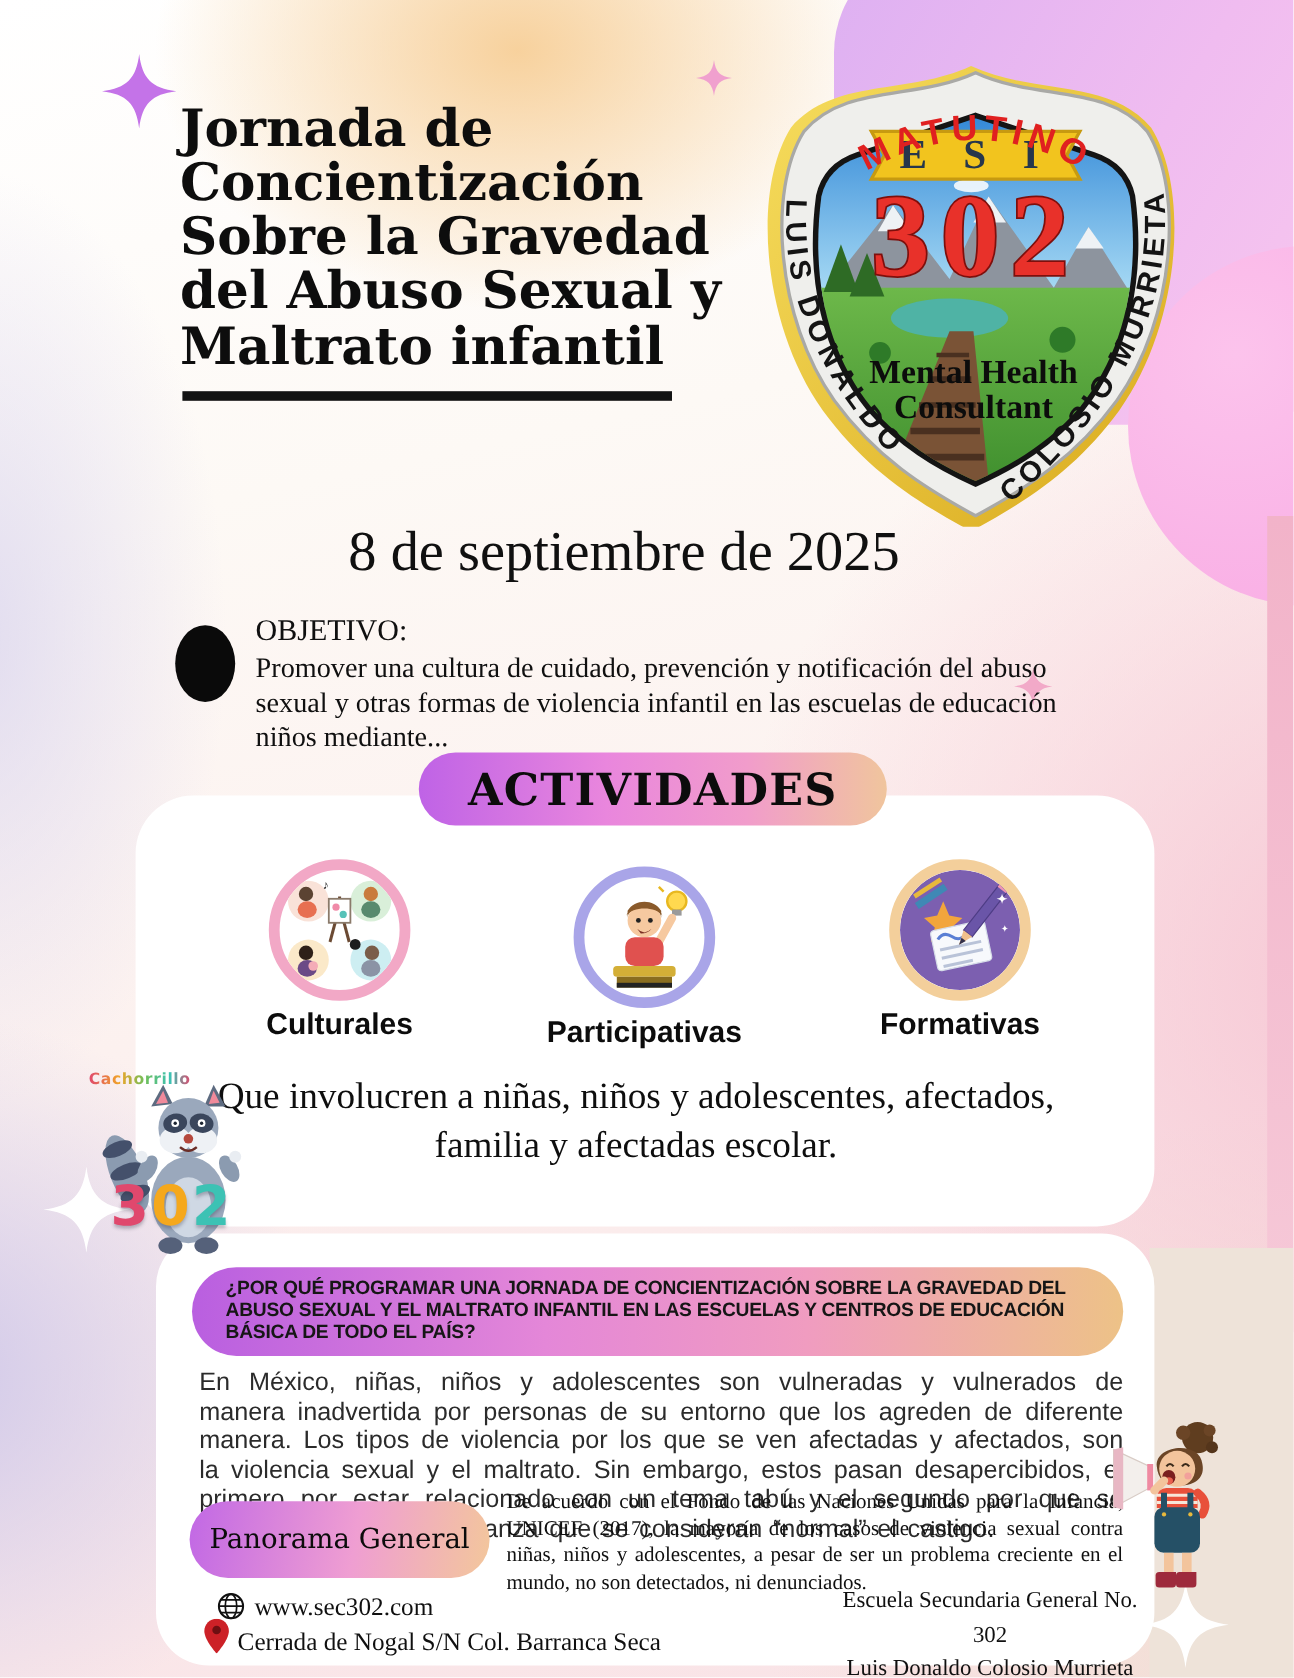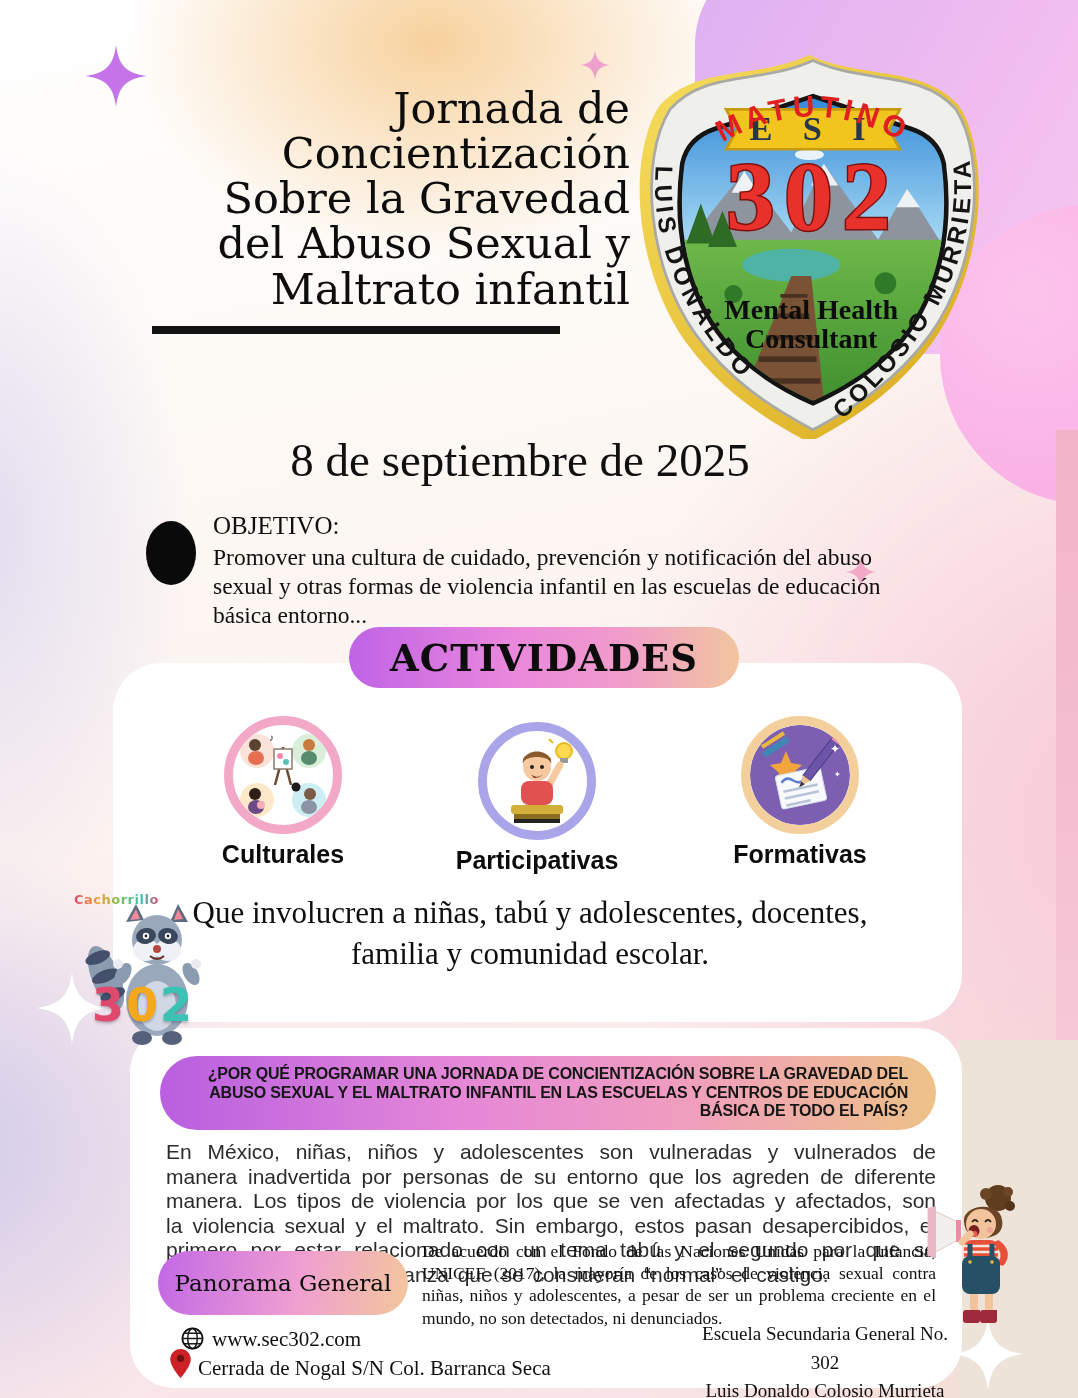--- a/index.html
+++ b/index.html
@@ -21,22 +21,22 @@
     background:radial-gradient(circle at 30% 30%,#fcc3ec,#f8a9e3);}
   .stripe-right{left:1056px;top:430px;width:22px;height:680px;
     background:linear-gradient(#f2b3c9,#f6c9d8);}
   .beige-block{left:958px;top:1040px;width:120px;height:358px;background:#eee3d9;}
   .card{background:#ffffff;}
   .card1{left:113px;top:663px;width:849px;height:359px;border-radius:48px;}
   .card2{left:130px;top:1028px;width:832px;height:360px;border-radius:44px;}
   
   .sparkle svg{display:block;width:100%;height:100%;}
   
-  .title{left:150px;top:86px;width:480px;text-align:right;
-    font-family:"DejaVu Serif",serif;font-weight:400;font-size:43px;line-height:1.05;color:#0d0d0d;}
+  .title{left:150px;top:86px;width:480px;text-align:left;
+    font-family:"DejaVu Serif",serif;font-weight:700;font-size:43px;line-height:1.05;color:#0d0d0d;}
   .title-underline{left:152px;top:326px;width:408px;height:8px;background:#131313;}
   .date{left:210px;top:433px;width:620px;text-align:center;font-size:47px;color:#101010;
     font-family:"Liberation Serif",serif;}
   .obj-bullet{left:146px;top:521px;width:50px;height:64px;border-radius:50%;background:#0a0a0a;}
   .obj-label{left:213px;top:512px;font-size:25px;color:#101010;}
   .obj-text{left:213px;top:543px;width:680px;font-size:23.5px;line-height:1.24;color:#101010;}
   
   .pill{display:flex;align-items:center;justify-content:center;}
   .activ-pill{left:349px;top:627px;width:390px;height:61px;border-radius:999px;z-index:3;
     background:linear-gradient(90deg,#bf63e6,#e986dd 40%,#f19ccb 70%,#f0c59d 100%);
@@ -58,21 +58,21 @@
     background:linear-gradient(90deg,#e0486d,#f0a428 30%,#6fbf5a 55%,#3cc2b4 80%,#e0486d);
     -webkit-background-clip:text;background-clip:text;color:transparent;text-align:center;}
   .mascot svg{position:absolute;left:10px;top:10px;width:140px;height:148px;}
   .mascot-num{position:absolute;left:24px;top:88px;font-family:"DejaVu Sans",sans-serif;
     font-weight:800;font-size:46px;letter-spacing:2px;text-shadow:0 2px 3px rgba(40,40,60,.3);}
   .d1{color:#e0486d;}.d2{color:#f5a81c;}.d3{color:#3cc2b4;}
   
   .question-pill{left:160px;top:1056px;width:776px;height:74px;border-radius:37px;z-index:2;
     background:linear-gradient(90deg,#b95fe0,#e487d8 38%,#f09cc0 66%,#edc287 100%);
     font-family:"Liberation Sans",sans-serif;font-weight:700;font-size:16px;line-height:1.15;
-    letter-spacing:-.2px;color:#161616;text-align:right;padding:0 28px;box-sizing:border-box;}
+    letter-spacing:-.2px;color:#161616;text-align:left;padding:0 28px;box-sizing:border-box;}
   .main-par{left:166px;top:1140px;width:770px;font-family:"Liberation Sans",sans-serif;
     font-size:21px;line-height:1.17;color:#2b2b2b;text-align:justify;word-spacing:3px;}
   .panorama-pill{left:158px;top:1251px;width:250px;height:64px;border-radius:32px;z-index:2;
     background:linear-gradient(100deg,#c168e5,#ef9ed2 55%,#f3c79b 100%);
     font-family:"DejaVu Serif",serif;font-weight:400;font-size:23px;color:#0c0c0c;}
   .panorama-text{left:422px;top:1240px;width:514px;font-size:17.5px;line-height:1.27;
     color:#101010;text-align:justify;}
   
   .site{left:212px;top:1327px;font-size:21px;color:#101010;}
   .addr{left:198px;top:1356px;font-size:21px;color:#101010;}
@@ -193,21 +193,21 @@
       </text>
       <text x="99" y="146" text-anchor="middle" font-family="Liberation Serif, serif" font-weight="bold" font-size="15.5" fill="#0c0c0c">Mental Health</text>
       <text x="99" y="162" text-anchor="middle" font-family="Liberation Serif, serif" font-weight="bold" font-size="15.5" fill="#0c0c0c">Consultant</text>
     </svg>
   </div>
 
   <div class="abs date">8 de septiembre de 2025</div>
 
   <div class="abs obj-bullet"></div>
   <div class="abs obj-label">OBJETIVO:</div>
-  <div class="abs obj-text">Promover una cultura de cuidado, prevención y notificación del abuso sexual y otras formas de violencia infantil en las escuelas de educación básica entorno...</div>
+  <div class="abs obj-text">Promover una cultura de cuidado, prevención y notificación del abuso sexual y otras formas de violencia infantil en las escuelas de educación niños mediante...</div>
 
   <div class="abs pill activ-pill">ACTIVIDADES</div>
 
   <div class="abs act-ring ring1">
     <svg viewBox="0 0 100 100">
       <circle cx="24" cy="26" r="17" fill="#f9e2d8"></circle>
       <circle cx="76" cy="26" r="17" fill="#d9efd9"></circle>
       <circle cx="24" cy="75" r="17" fill="#fbe9c9"></circle>
       <circle cx="76" cy="75" r="17" fill="#cdeef2"></circle>
       <line x1="50" y1="30" x2="42" y2="60" stroke="#6b4a33" stroke-width="2.5"></line>
@@ -271,22 +271,22 @@
       <text x="80" y="28" font-size="12" fill="#ffffff">✦</text>
       <text x="84" y="52" font-size="8" fill="#ffffff">✦</text>
     </svg>
   </div>
 
   <div class="abs act-label lab1">Culturales</div>
   <div class="abs act-label lab2">Participativas</div>
   <div class="abs act-label lab3">Formativas</div>
 
   <div class="abs involve">
-    <div>Que involucren a niñas, tabú y adolescentes, docentes,</div>
-    <div>familia y comunidad escolar.</div>
+    <div>Que involucren a niñas, niños y adolescentes, afectados,</div>
+    <div>familia y afectadas escolar.</div>
   </div>
 
   <div class="abs mascot">
     <span class="mascot-word">Cachorrillo</span>
     <svg viewBox="0 0 140 148">
       <g transform="rotate(-22 28 78)">
         <ellipse cx="28" cy="78" rx="14" ry="34" fill="#8b9bb0"></ellipse>
         <ellipse cx="28" cy="56" rx="13" ry="6" fill="#44506b"></ellipse>
         <ellipse cx="28" cy="76" rx="14" ry="6" fill="#44506b"></ellipse>
         <ellipse cx="28" cy="96" rx="13" ry="6" fill="#44506b"></ellipse>

